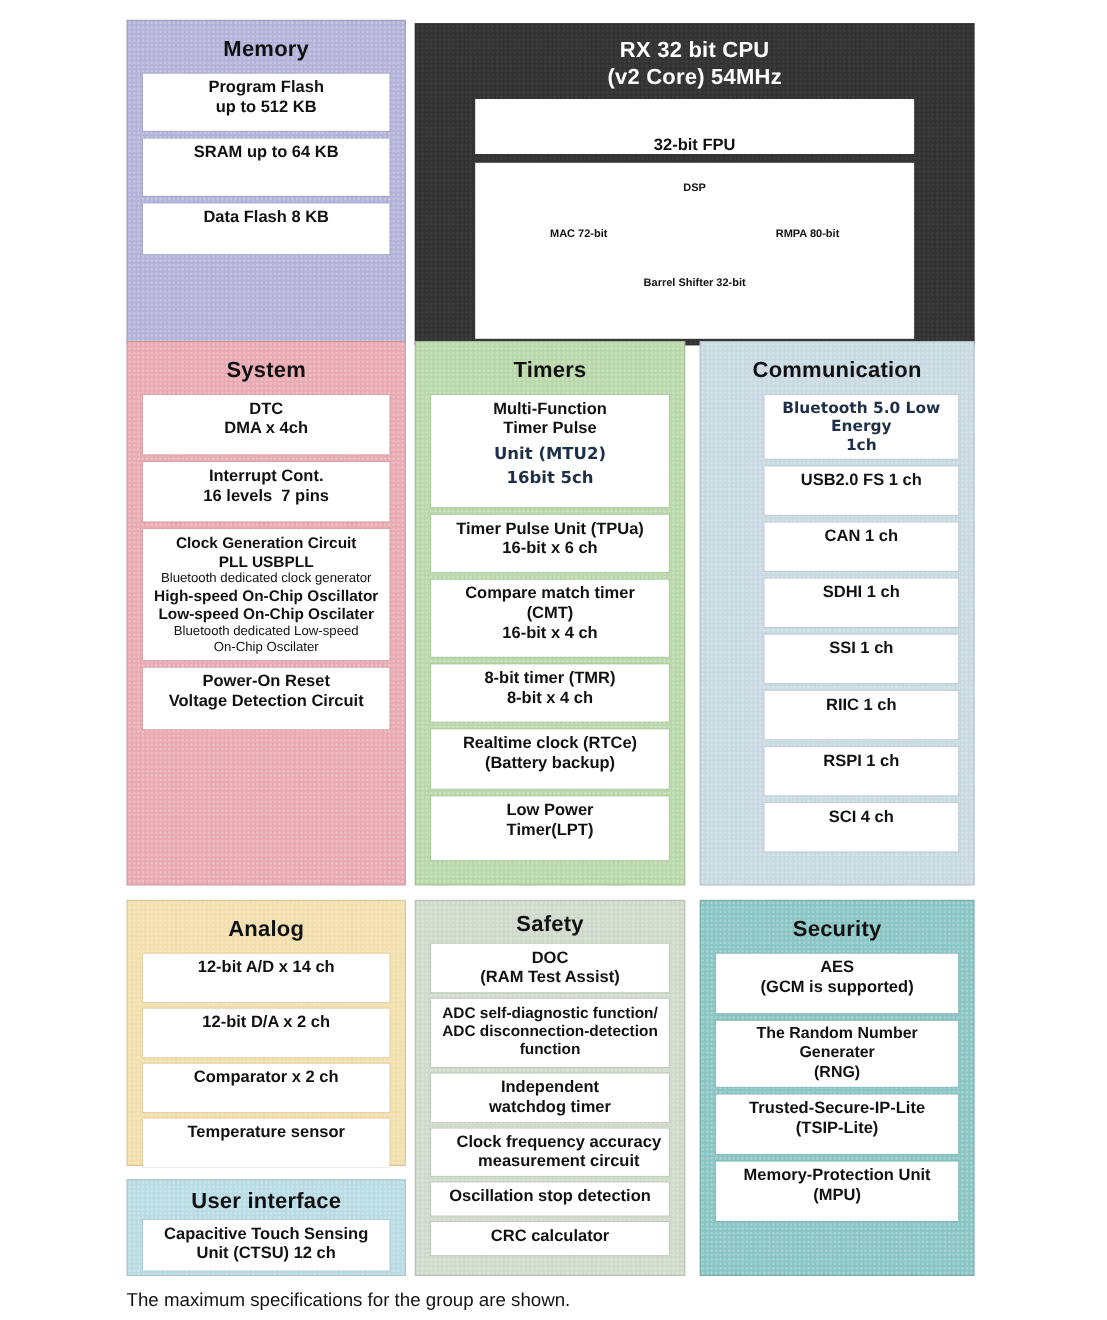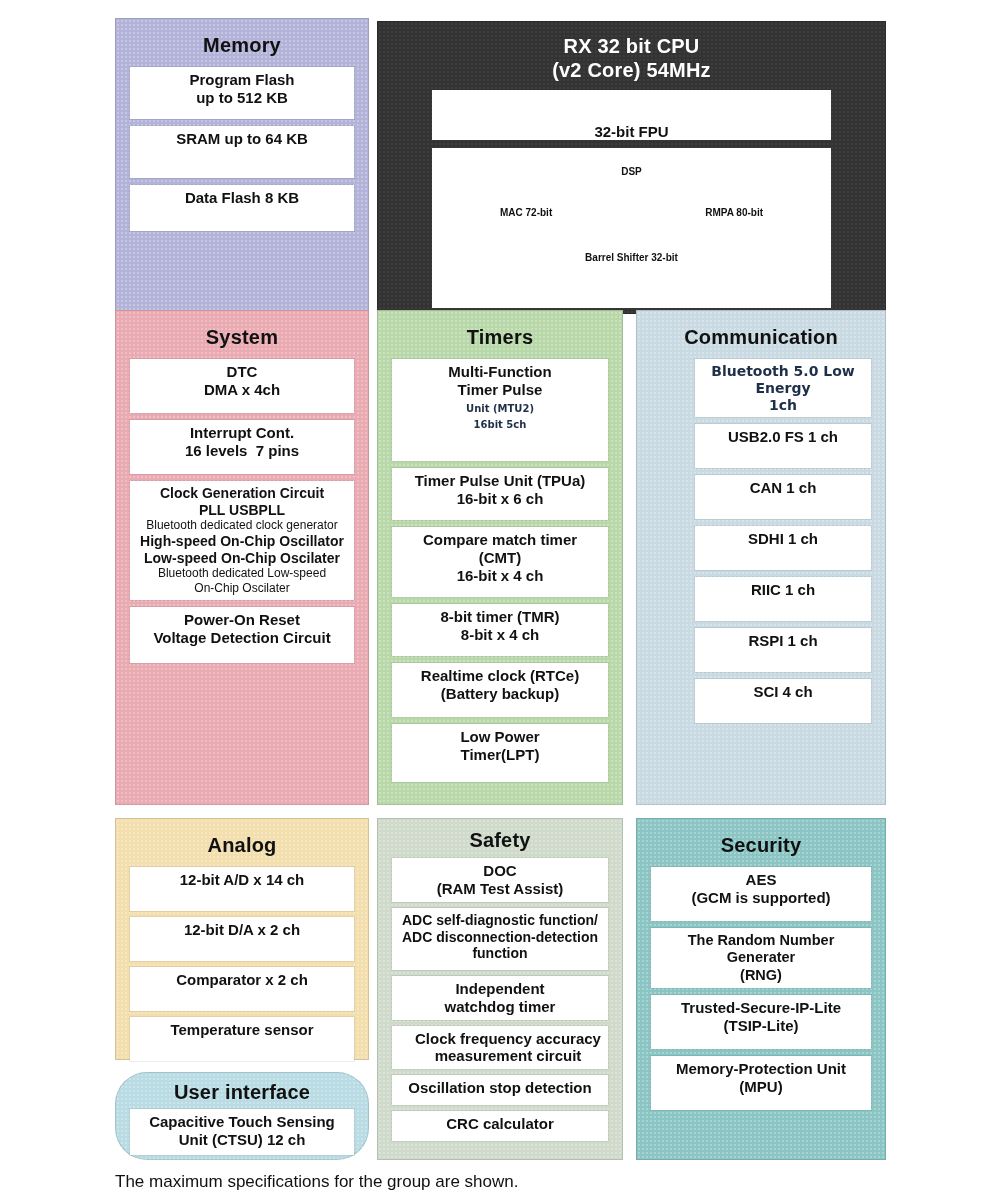--- a/index.html
+++ b/index.html
@@ -51,21 +51,21 @@
   .memory .box{min-height:52px;}
   .memory .boxes .box:nth-child(3){min-height:46px;}
 
   .system .box{min-height:54px;}
   .system .boxes .box:nth-child(3){min-height:116px;font-size:14px;line-height:1.18;}
   .system .boxes .box:nth-child(4){min-height:56px;}
   .system .boxes .box:nth-child(5){min-height:58px;}
 
   .timers .box{min-height:52px;}
   .timers .boxes .box:nth-child(1){min-height:102px;}
-  .timers .boxes .box:nth-child(1) .line.navy{margin-top:4px;font-size:10px;}
+  .timers .boxes .box:nth-child(1) .line.navy{margin-top:4px;font-size:15px;}
   .timers .boxes .box:nth-child(3){min-height:70px;}
   .timers .boxes .box:nth-child(5){min-height:54px;}
   .timers .boxes .box:nth-child(6){min-height:58px;}
 
   .communication .box{min-height:44px;margin-left:44px;}
   .communication .boxes .box:nth-child(1){min-height:52px;}
 
   .analog .boxes{gap:6px;}
   .analog .box{min-height:44px;}
 
@@ -213,20 +213,23 @@
         <div class="box">
           <span class="line">USB2.0 FS 1 ch</span>
         </div>
         <div class="box">
           <span class="line">CAN 1 ch</span>
         </div>
         <div class="box">
           <span class="line">SDHI 1 ch</span>
         </div>
         <div class="box">
+          <span class="line">SSI 1 ch</span>
+        </div>
+        <div class="box">
           <span class="line">RIIC 1 ch</span>
         </div>
         <div class="box">
           <span class="line">RSPI 1 ch</span>
         </div>
         <div class="box">
           <span class="line">SCI 4 ch</span>
         </div>
       </div>
   </div>
@@ -242,21 +245,21 @@
         </div>
         <div class="box">
           <span class="line">Comparator x 2 ch</span>
         </div>
         <div class="box">
           <span class="line">Temperature sensor</span>
         </div>
       </div>
   </div>
 
-  <div class="block ui" style="background-color: rgb(185, 220, 228); border-radius: 32px;">
+  <div class="block ui" style="background-color: rgb(185, 220, 228);">
     <div class="block-title">User interface</div>
     <div class="boxes">
         <div class="box">
           <span class="line">Capacitive Touch Sensing</span>
           <span class="line">Unit (CTSU) 12 ch</span>
         </div>
       </div>
   </div>
 
   <div class="block safety" style="background-color: rgb(207, 218, 203);">

